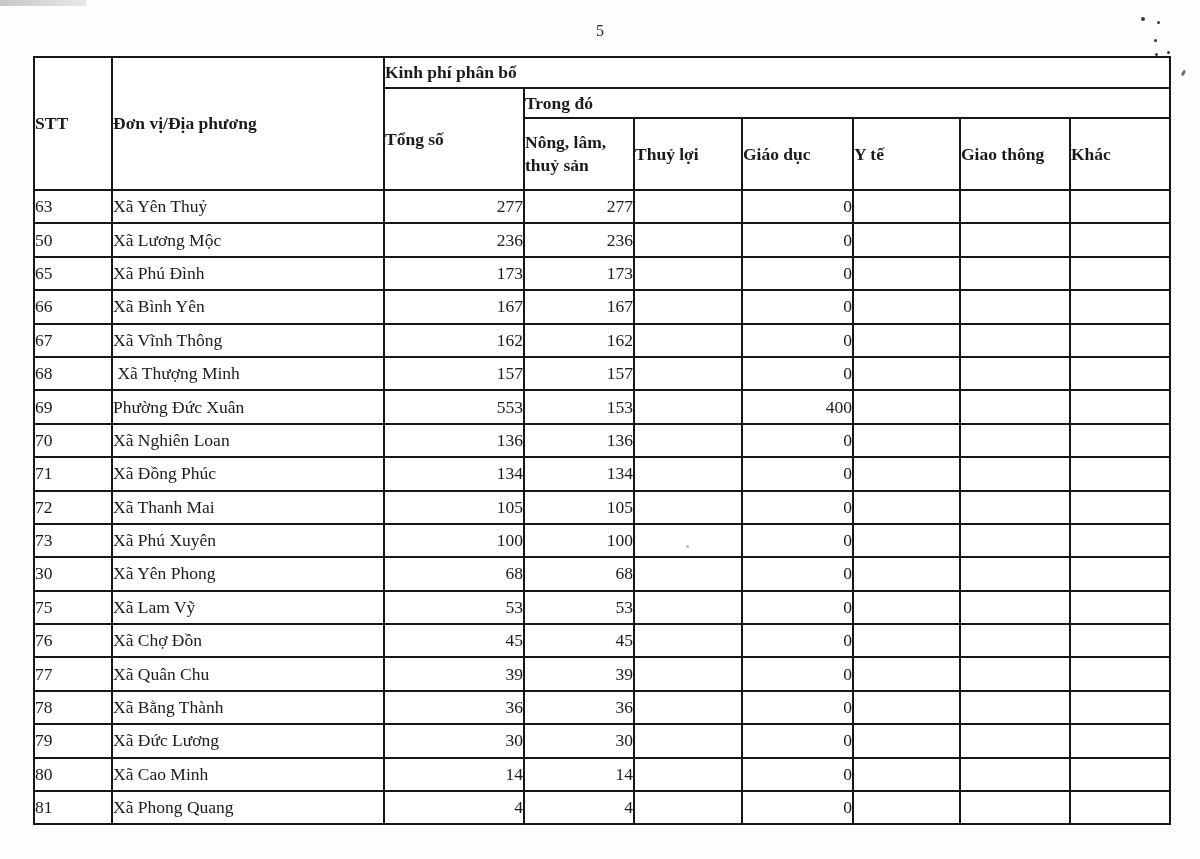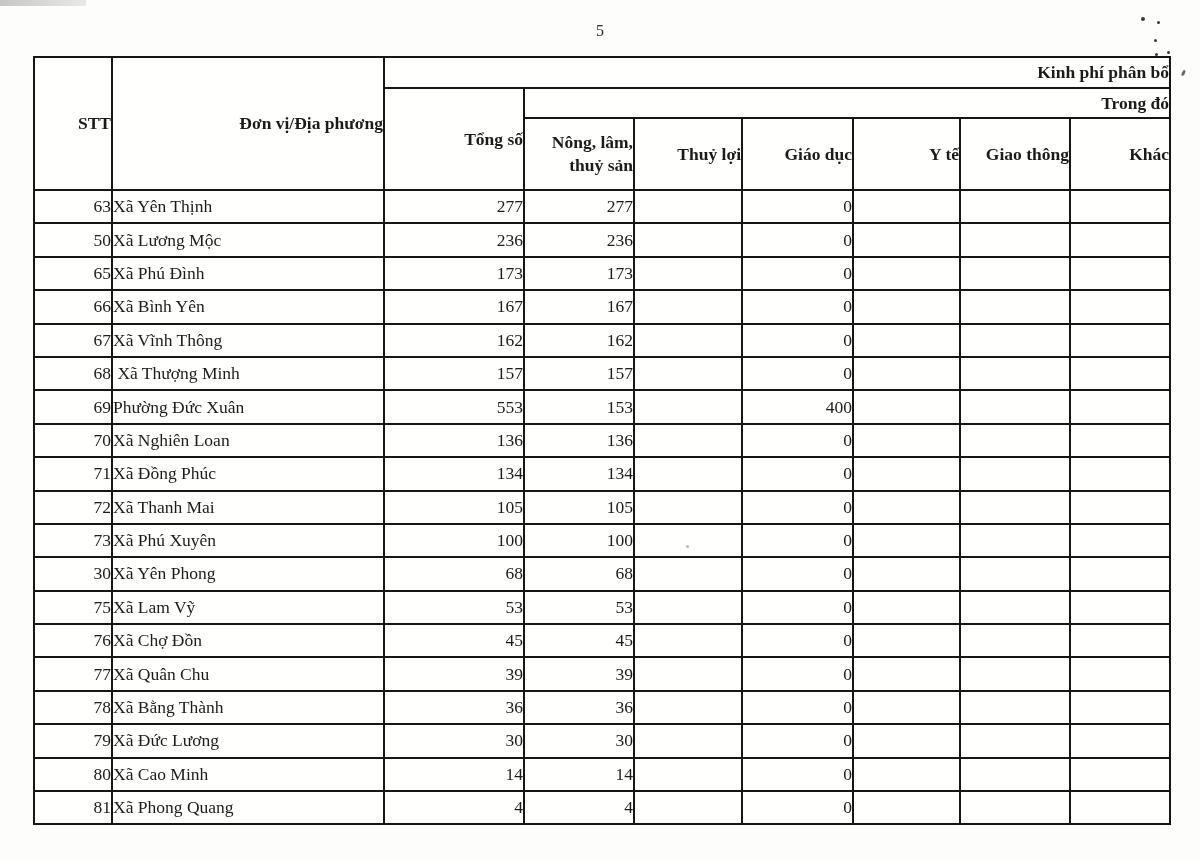--- a/index.html
+++ b/index.html
@@ -37,29 +37,29 @@
     background: #fffffe;
   }
   table.alloc th, table.alloc td {
     border: 2px solid #161616;
     padding: 0;
     overflow: hidden;
   }
   table.alloc thead th {
     font-weight: bold;
     font-size: 17.5px;
-    text-align: right;
+    text-align: left;
     vertical-align: middle;
     line-height: 1.3;
   }
   tr.hdr-top th { height: 29px; }
   tr.hdr-mid th { height: 28px; margin-top: 10px; }
   tr.hdr-sub th { height: 70px; }
   tbody td { height: 31.4px; font-size: 17.5px; vertical-align: middle; }
-  td.c-stt { text-align: right; }
+  td.c-stt { text-align: left; }
   td.c-unit { text-align: left; padding-left: 7px; white-space: pre; }
   td.c-num { text-align: right; padding-right: 4px; }
   th.h-sub { padding: 0 4px; }
   
   .speck {
     position: absolute;
     background: #3a3a3a;
     border-radius: 50%;
   }
   .smudge-topleft {
@@ -122,21 +122,21 @@
         <th class="h-sub">Thuỷ lợi</th>
         <th class="h-sub">Giáo dục</th>
         <th class="h-sub">Y tế</th>
         <th class="h-sub">Giao thông</th>
         <th class="h-sub">Khác</th>
       </tr>
     </thead>
     <tbody id="table-body">
         <tr>
       <td class="c-stt">63</td>
-      <td class="c-unit">Xã Yên Thịnh</td>
+      <td class="c-unit">Xã Yên Thuỷ</td>
       <td class="c-num">277</td>
       <td class="c-num">277</td>
       <td class="c-num"></td>
       <td class="c-num">0</td>
       <td class="c-num"></td>
       <td class="c-num"></td>
       <td class="c-num"></td>
     </tr>
         <tr>
       <td class="c-stt">50</td>

